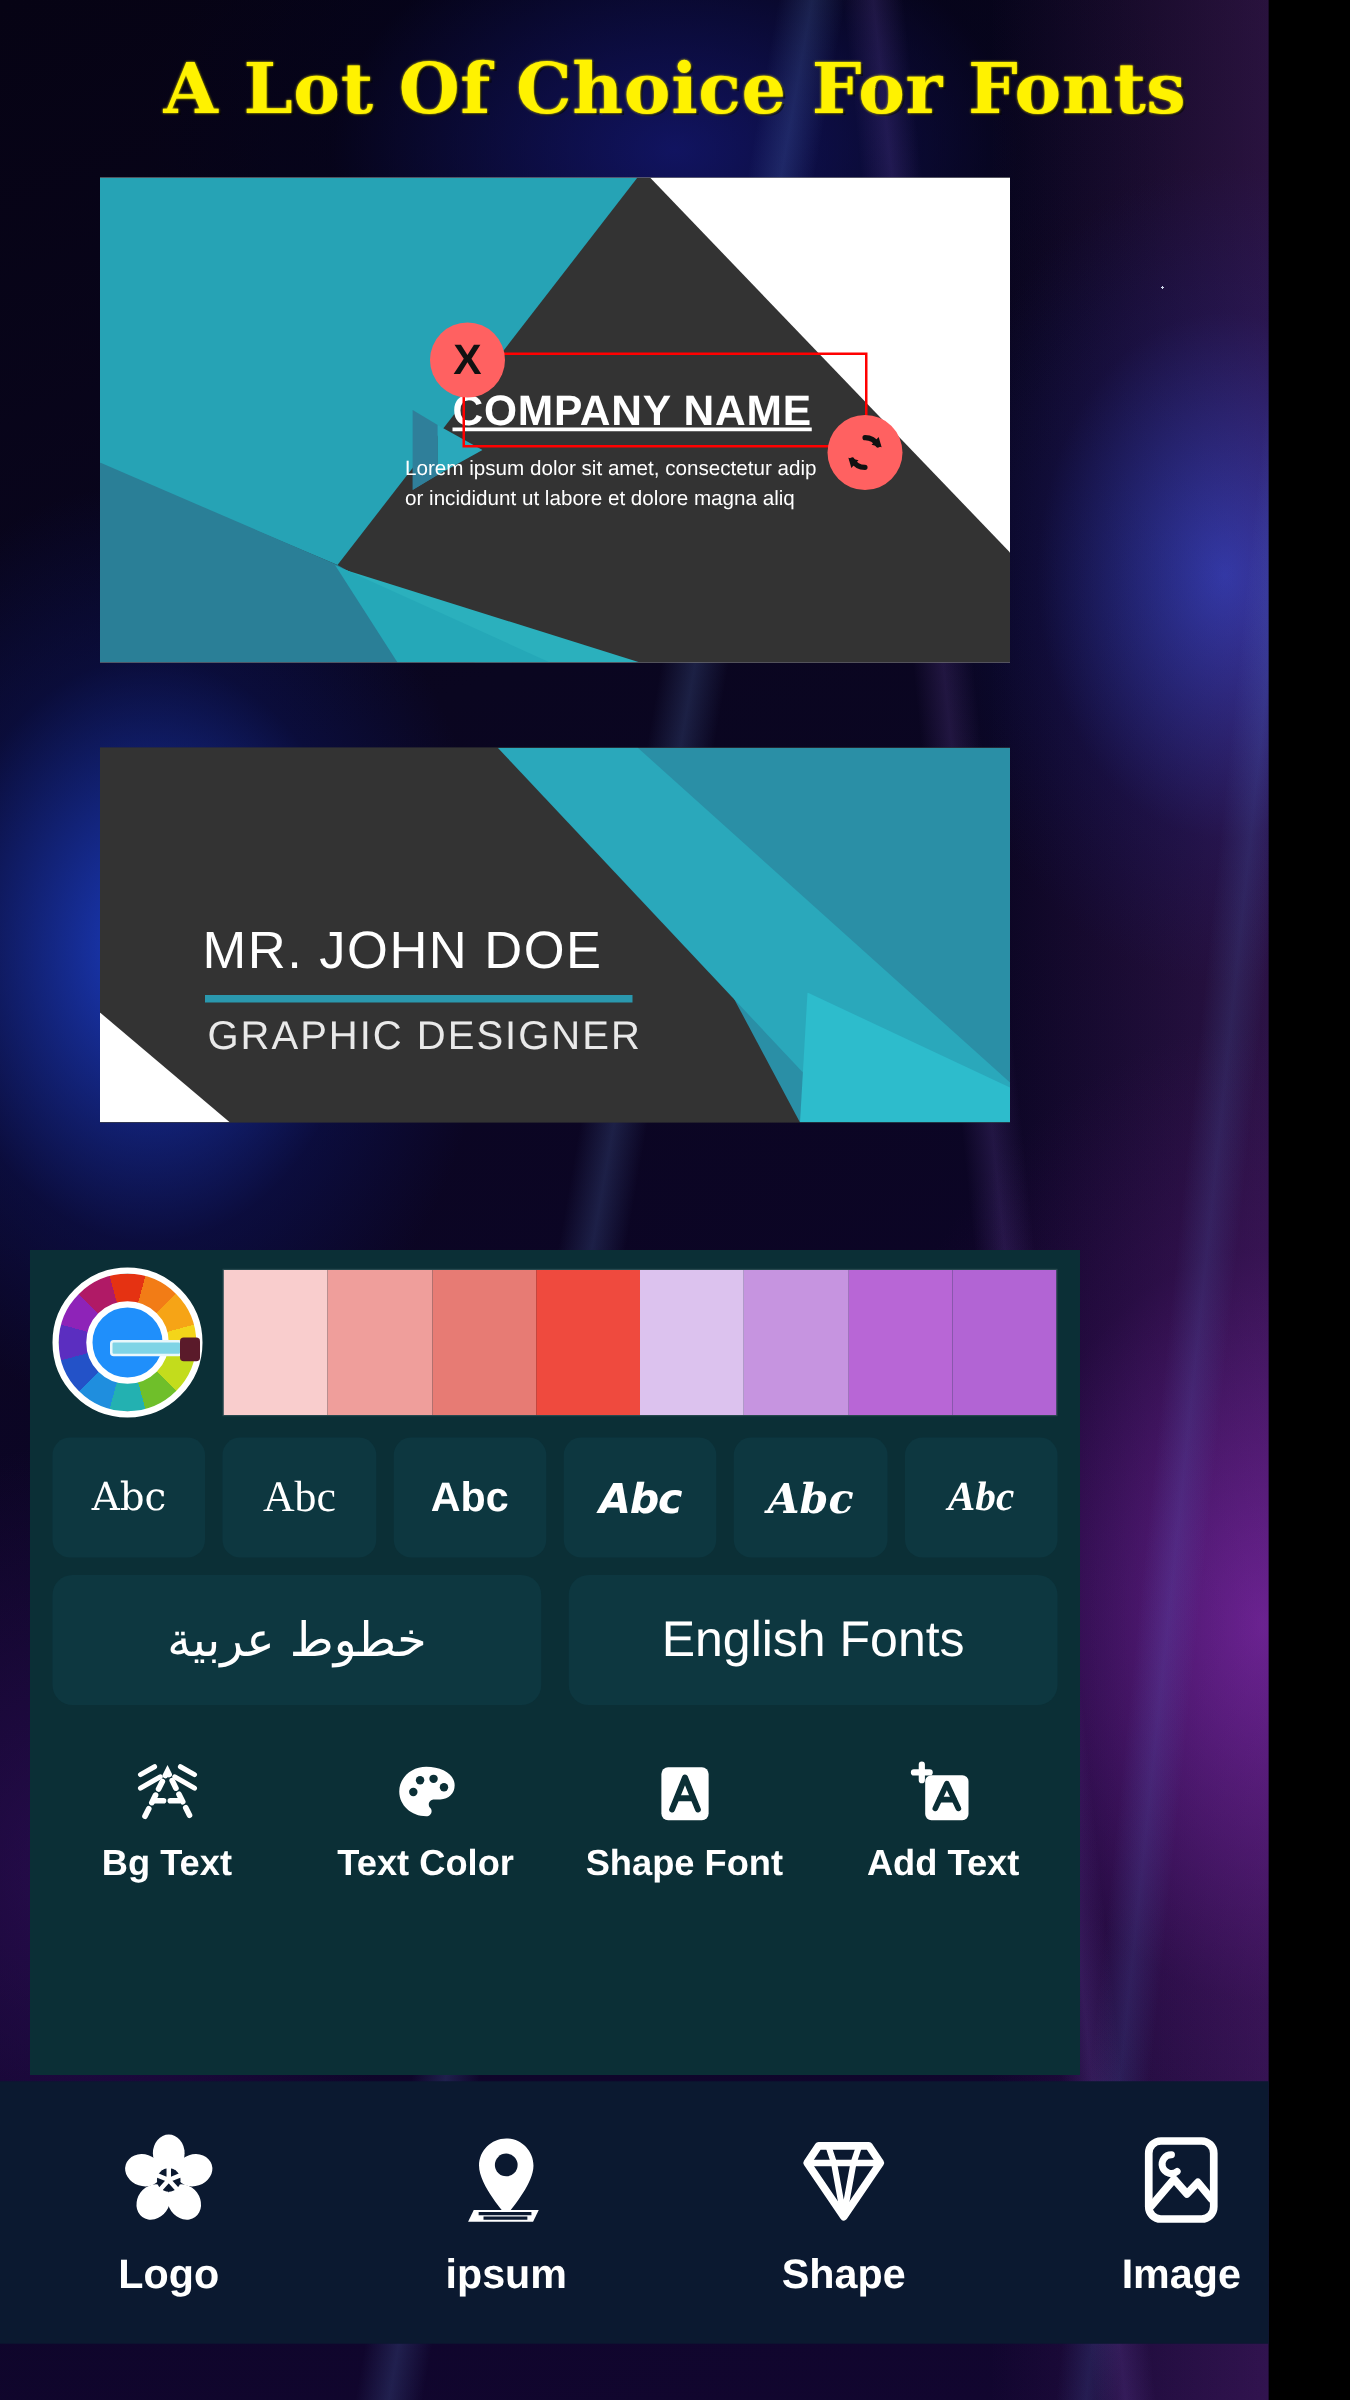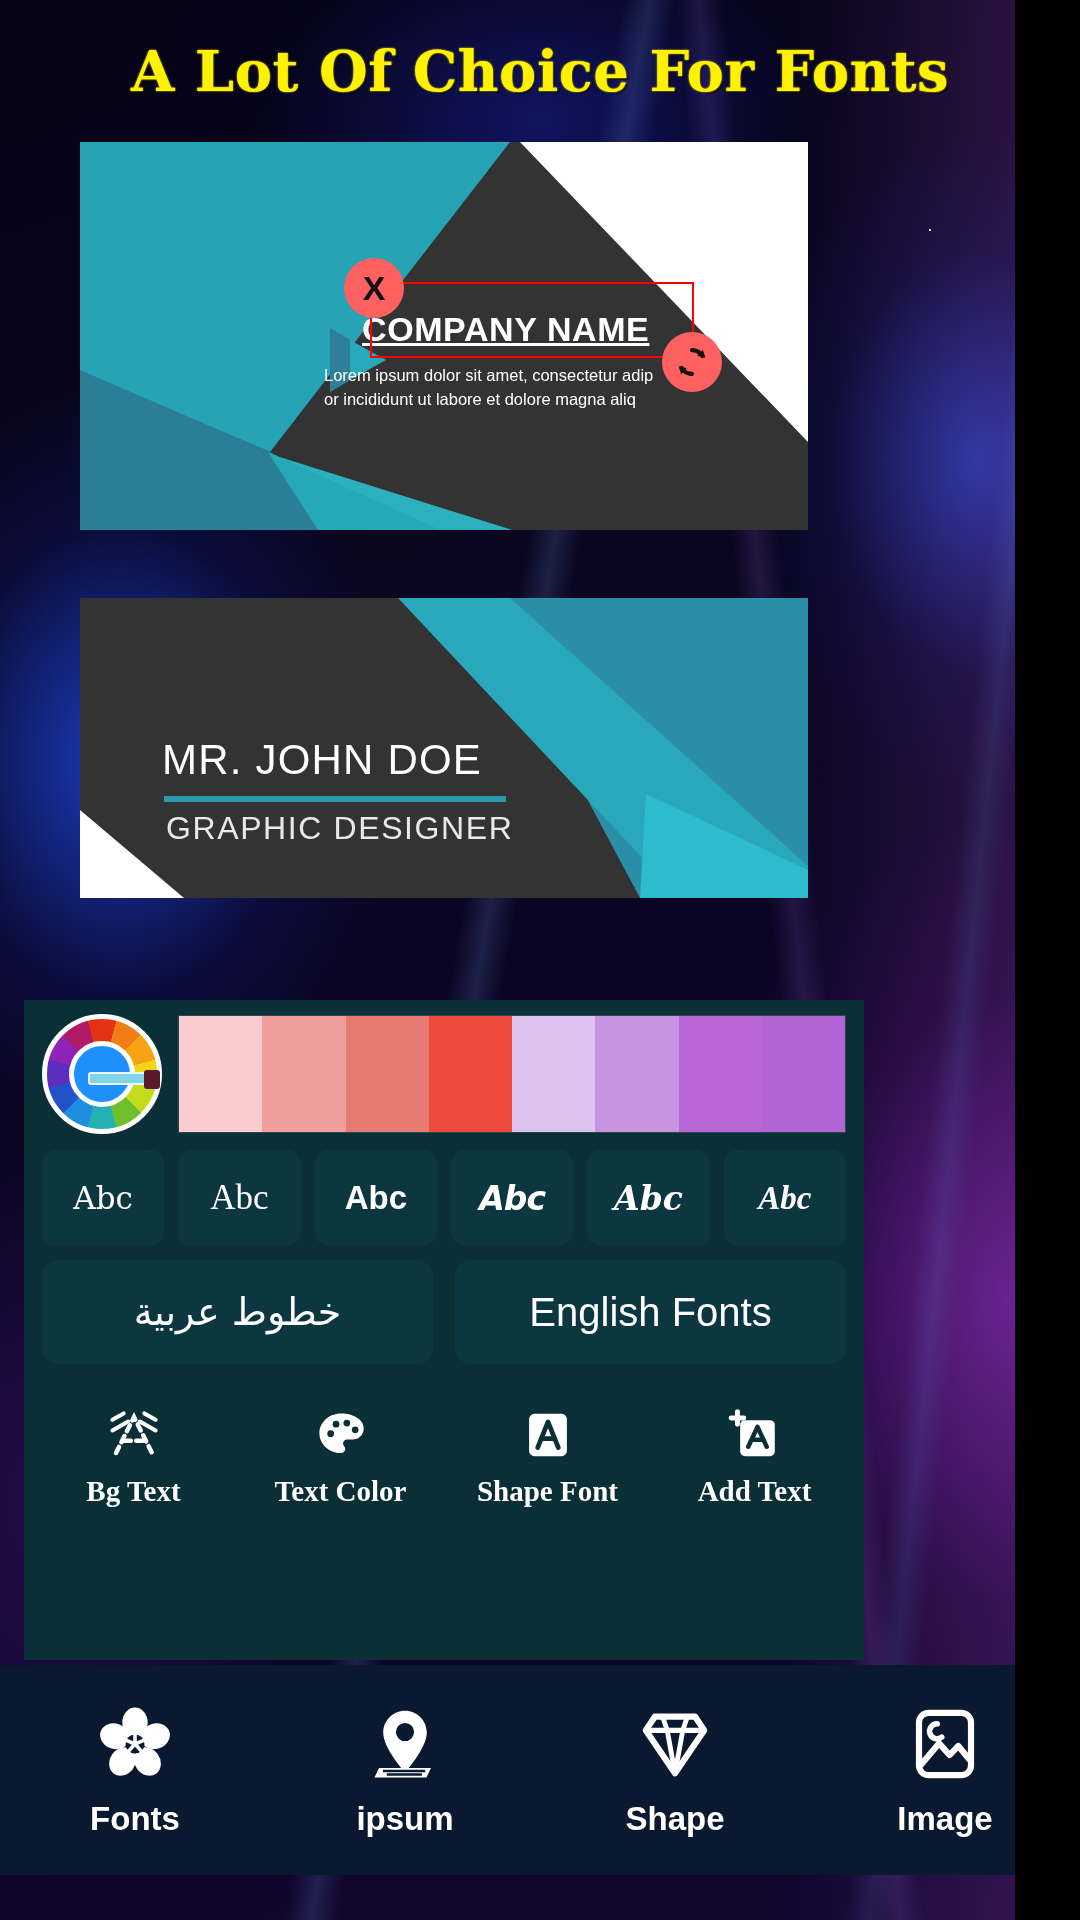--- a/index.html
+++ b/index.html
@@ -265,21 +265,21 @@
     flex: 1 1 0;
     height: 150px;
     display: flex; flex-direction: column; align-items: center; justify-content: center;
     gap: 12px;
     color: #ffffff;
   }
   .tool .ico { height: 56px; display: flex; align-items: center; justify-content: center; }
   .tool .ico svg { width: 54px; height: 54px; }
   .tool .lbl {
     font-size: 29px; font-weight: 700; color: #ffffff;
-    font-family: Liberation Serif, serif;
+    font-family: Liberation Sans, sans-serif;
   }
 
   
   .bottomnav {
     position: absolute;
     left: 0; bottom: 45px; width: 1080px; height: 210px;
     display: flex;
     background: #0b1930;
   }
   .navitem {
@@ -454,21 +454,21 @@
             <ellipse cx="15.8" cy="17.4" rx="3.9" ry="4.6" transform="rotate(144 15.8 17.4)"></ellipse>
             <ellipse cx="8.2" cy="17.4" rx="3.9" ry="4.6" transform="rotate(216 8.2 17.4)"></ellipse>
             <ellipse cx="5.8" cy="9.6" rx="3.9" ry="4.6" transform="rotate(288 5.8 9.6)"></ellipse>
           </g>
           <circle cx="12" cy="12" r="2.9" fill="#0b1930"></circle>
           <g stroke="#fff" stroke-width="1.1" stroke-linecap="round">
             <path d="M12 12 L12 8.4 M12 12 L15.4 10.6 M12 12 L14.6 14.9 M12 12 L9.4 14.9 M12 12 L8.6 10.6"></path>
           </g>
         </svg>
       </span>
-      <span class="lbl">Fonts</span>
+      <span class="lbl">Logo</span>
     </div>
 
     <div class="navitem">
       <span class="ico">
         <svg viewBox="0 0 24 24">
           <path d="M12 1.8c-3.7 0-6.7 3-6.7 6.7 0 4.8 6.7 12.2 6.7 12.2s6.7-7.4 6.7-12.2c0-3.7-3-6.7-6.7-6.7z" fill="#fff"></path>
           <circle cx="12" cy="8.3" r="2.8" fill="#0b1930"></circle>
           <path d="M4 19.4 L20 19.4 L18.6 22.3 L2.6 22.3 Z" fill="#fff"></path>
           <path d="M5.2 20.3 H18.2 M6.4 21.4 H17.2" stroke="#0b1930" stroke-width=".8"></path>
         </svg>

